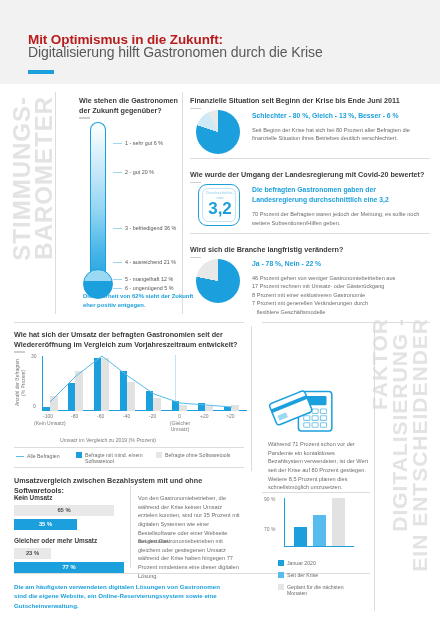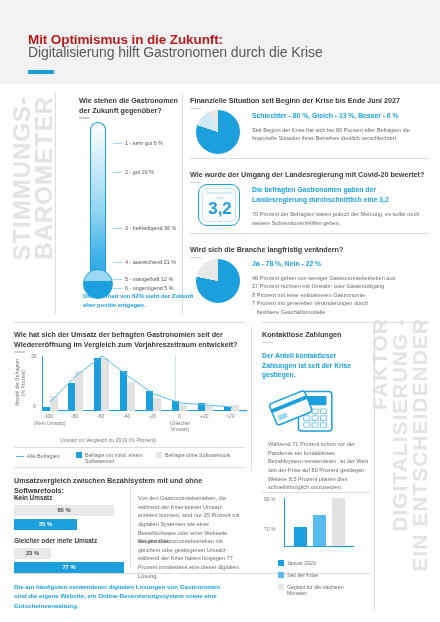--- a/index.html
+++ b/index.html
@@ -211,21 +211,21 @@
     </div>
     <div class="t-label" style="left:34px; top:189px;">
       <span class="t-tick"></span>
       <span>6 - ungenügend 5 %</span>
     </div>
 
     <div class="thermo-note">Die Mehrheit von 62% sieht der Zukunft eher positiv entgegen.</div>
   </div>
 
   <div style="position:absolute; left:190px; top:96px; width:240px;">
-    <div class="sec-title">Finanzielle Situation seit Beginn der Krise bis Ende Juni 2027</div>
+    <div class="sec-title">Finanzielle Situation seit Beginn der Krise bis Ende Juni 2011</div>
     <div class="sec-underline"></div>
 
     <div class="pie" style="left:6px; top:14px; width:44px; height:44px;
                 background: conic-gradient(from 0deg, #1ca0dd 0% 80%, #cfe9f7 80% 93%, #e8e8e8 93% 100%);"></div>
 
     <div style="position:absolute; left:62px; top:15px; width:176px;">
       <div class="hl">Schlechter - 80 %, Gleich - 13 %, Besser - 6 %</div>
       <div class="body-txt" style="margin-top:5px;">Seit Beginn der Krise hat sich bei 80 Prozent aller Befragten die finanzielle Situation ihres Betriebes deutlich verschlechtert.</div>
     </div>
   </div>
@@ -337,25 +337,20 @@
   </div>
   <div class="legend-item" style="left:76px; top:452px; width:72px;">
     <span class="sw sw-blue"></span>
     <span>Befragte mit mind. einem Softwaretool</span>
   </div>
   <div class="legend-item" style="left:156px; top:452px; width:90px;">
     <span class="sw sw-grey"></span>
     <span>Befragte ohne Softwaretools</span>
   </div>
 
-  <div style="position:absolute; left:262px; top:330px; width:105px;">
-    <div class="sec-title">Kontaktlose Zahlungen</div>
-    <div class="sec-underline"></div>
-    <div class="hl" style="margin-top:8px;">Der Anteil kontaktloser Zahlungen ist seit der Krise gestiegen.</div>
-  </div>
 
   <svg style="position:absolute; left:268px; top:385px; width:76px; height:48px;" viewBox="0 0 100 62">
     <rect x="40" y="8" width="44" height="52" rx="4" fill="#ffffff" stroke="#1ca0dd" stroke-width="2"></rect>
     <rect x="47" y="14" width="30" height="12" rx="1.5" fill="#1ca0dd"></rect>
     <rect x="47" y="31" width="8" height="6" rx="1" fill="none" stroke="#7fc8e9" stroke-width="1.4"></rect>
     <rect x="58" y="31" width="8" height="6" rx="1" fill="none" stroke="#7fc8e9" stroke-width="1.4"></rect>
     <rect x="69" y="31" width="8" height="6" rx="1" fill="none" stroke="#7fc8e9" stroke-width="1.4"></rect>
     <rect x="47" y="40" width="8" height="6" rx="1" fill="none" stroke="#7fc8e9" stroke-width="1.4"></rect>
     <rect x="58" y="40" width="8" height="6" rx="1" fill="none" stroke="#7fc8e9" stroke-width="1.4"></rect>
     <rect x="69" y="40" width="8" height="6" rx="1" fill="none" stroke="#7fc8e9" stroke-width="1.4"></rect>

